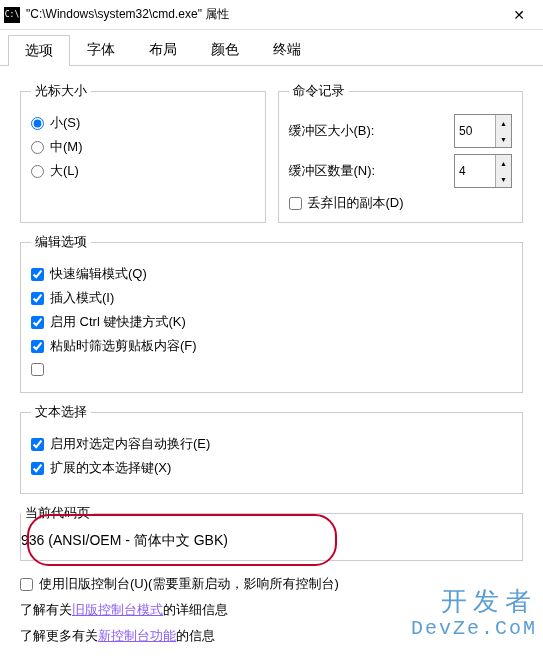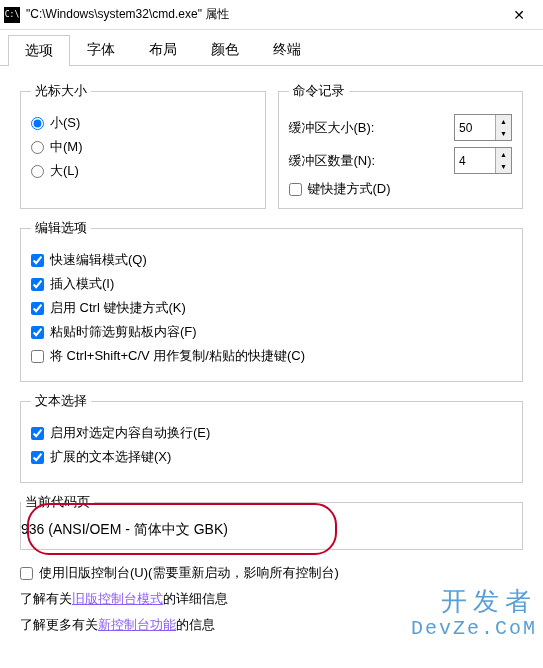--- a/index.html
+++ b/index.html
@@ -84,21 +84,21 @@
       display: flex;
       align-items: center;
       margin: 6px 0;
       gap: 8px;
     }
     .cmd-history .field label { flex: 1; }
     .spinbox {
       display: flex;
       align-items: stretch;
       border: 1px solid #888;
-      height: 27px;
+      height: 34px;
       width: 58px;
     }
     .spinbox input {
       width: 40px;
       border: none;
       padding: 0 4px;
       font-size: 12px;
       outline: none;
     }
     .spinbox .spins {
@@ -194,31 +194,31 @@
       <div class="field">
         <label>缓冲区数量(N):</label>
         <div class="spinbox">
           <input value="4" style="">
           <div class="spins">
               <button>▲</button>
               <button>▼</button>
             </div>
         </div>
       </div>
-      <label><input type="checkbox" style=""><span>键快捷方式(D)</span></label>
+      <label><input type="checkbox" style=""><span>丢弃旧的副本(D)</span></label>
     </fieldset>
   </div>
 
   <fieldset class="edit-opts">
     <legend>编辑选项</legend>
     <label><input type="checkbox" checked="" style=""><span>快速编辑模式(Q)</span></label>
     <label><input type="checkbox" checked="" style=""><span>插入模式(I)</span></label>
     <label><input type="checkbox" checked="" style=""><span>启用 Ctrl 键快捷方式(K)</span></label>
     <label><input type="checkbox" checked="" style=""><span>粘贴时筛选剪贴板内容(F)</span></label>
-    <label><input type="checkbox" style=""><span>将 Ctrl+Shift+C/V 用作复制/粘贴的快捷键(C)</span></label>
+    <label><input type="checkbox" style=""></label>
   </fieldset>
 
   <fieldset class="text-sel">
     <legend>文本选择</legend>
     <label><input type="checkbox" checked="" style=""><span>启用对选定内容自动换行(E)</span></label>
     <label><input type="checkbox" checked="" style=""><span>扩展的文本选择键(X)</span></label>
   </fieldset>
 
   <fieldset class="codepage-fieldset">
     <legend>当前代码页</legend>

